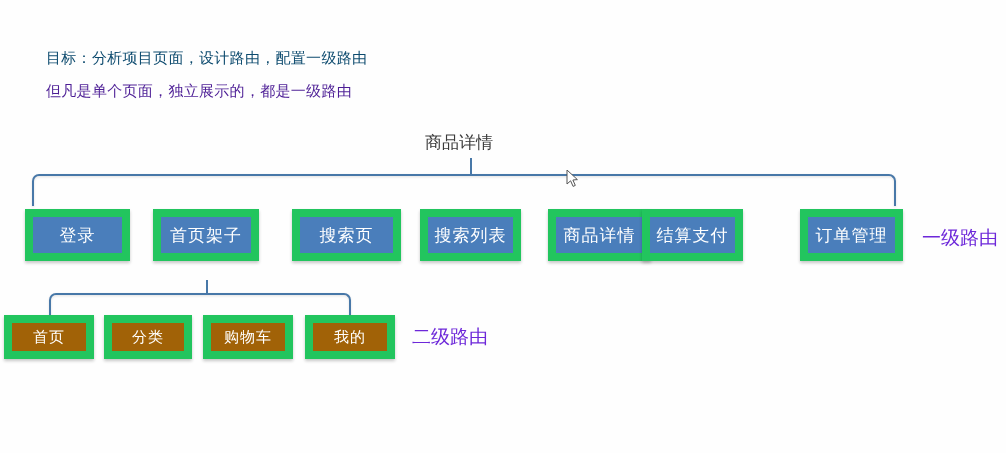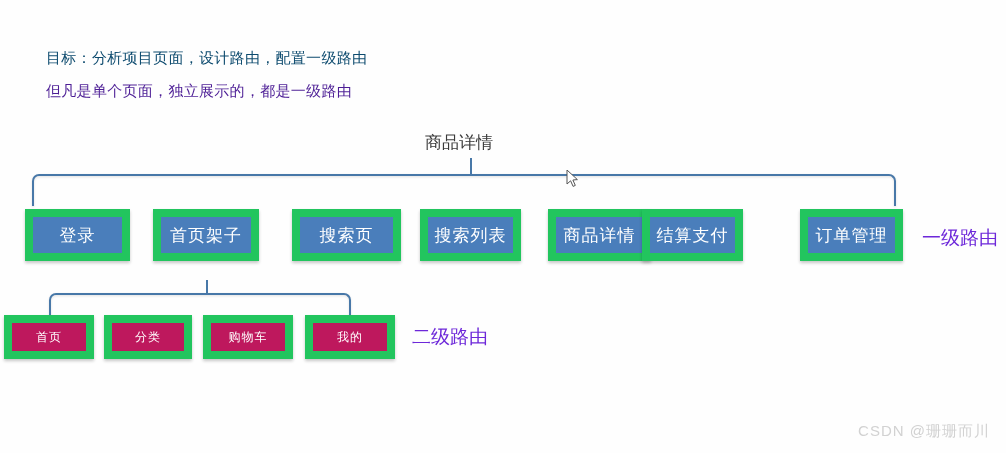--- a/index.html
+++ b/index.html
@@ -88,24 +88,24 @@
     border: 8px solid #22c55e;
     box-shadow: 0 2px 3px rgba(0,0,0,0.22);
     white-space: nowrap;
   }
   .node.lvl1 {
     background: #4a7ebb;
     top: 209px;
     height: 52px;
   }
   .node.lvl2 {
-    background: #be185d;
+    background: #a16207;
     top: 315px;
     height: 44px;
-    font-size: 12px;
+    font-size: 15px;
   }
 
   
   .side-label {
     position: absolute;
     font-size: 19px;
     color: #6d28d9;
     white-space: nowrap;
   }
   #lvl1-side { left: 922px; top: 225px; }
@@ -165,14 +165,13 @@
     </div>
 
   <div class="side-label" id="lvl1-side">一级路由</div>
 
   <div class="side-label" id="lvl2-side">二级路由</div>
 
   <svg class="cursor" viewBox="0 0 14 18">
     <polygon points="1,0 1,14 4.6,10.8 7.1,16.4 9.3,15.4 6.9,10 11.4,9.6" fill="#ffffff" stroke="#555555" stroke-width="1"></polygon>
   </svg>
 
-  <div class="watermark">CSDN @珊珊而川</div>
 </div>
 
 </body></html>

